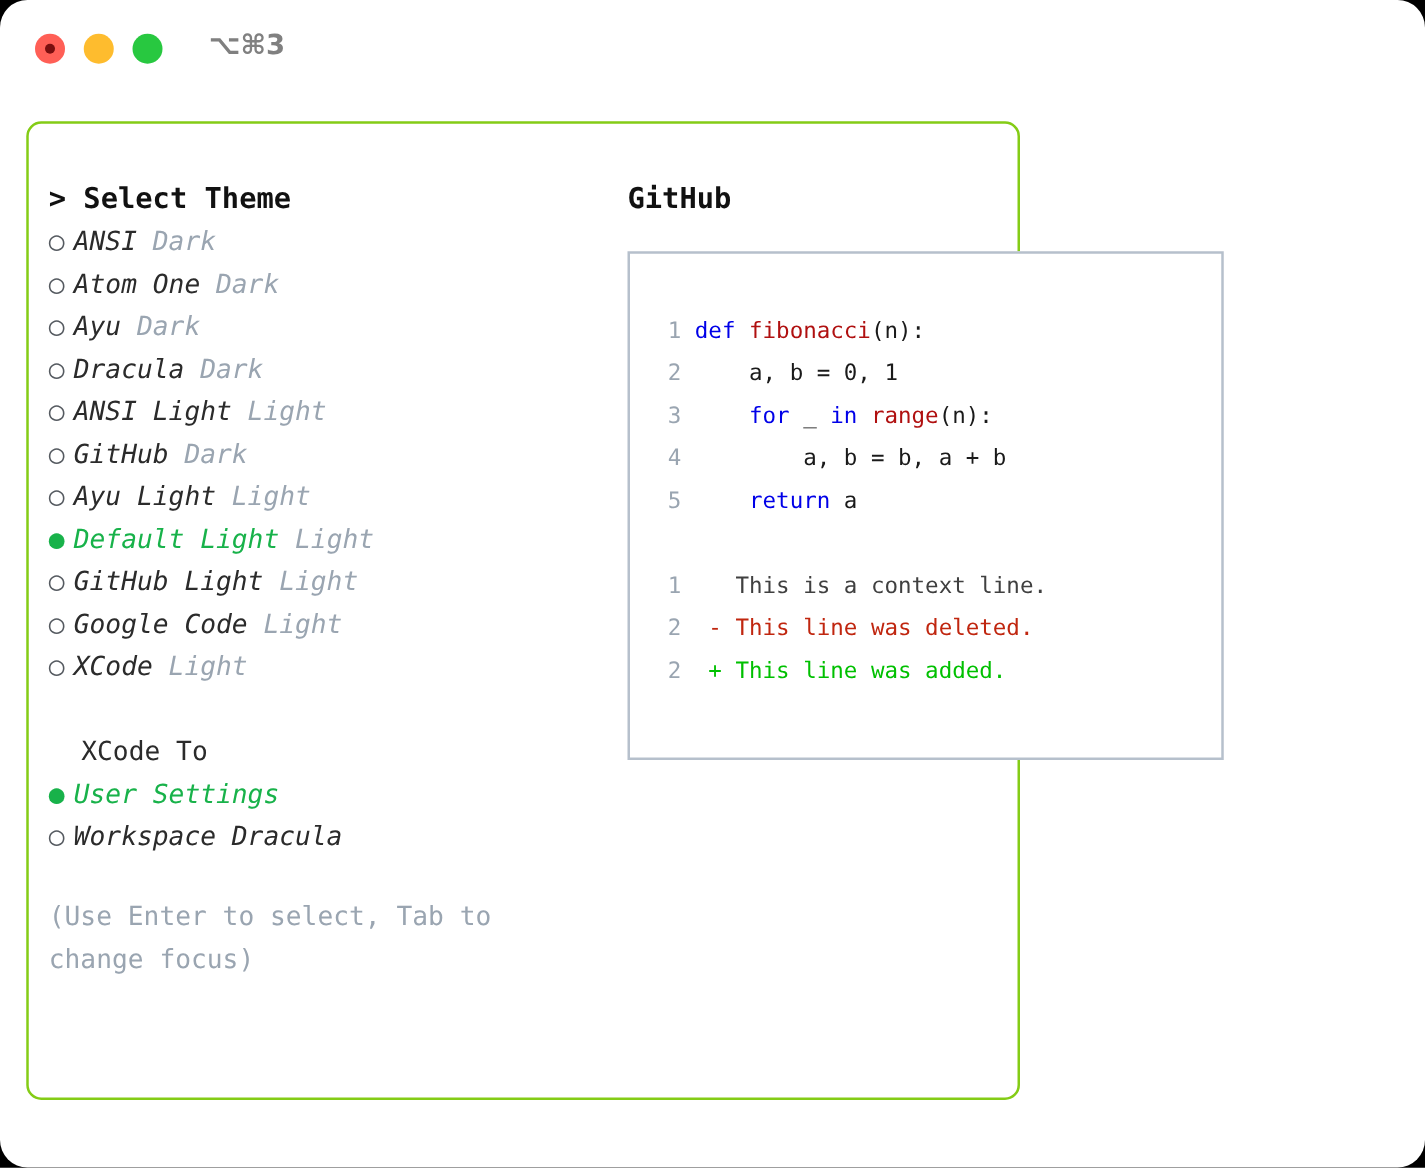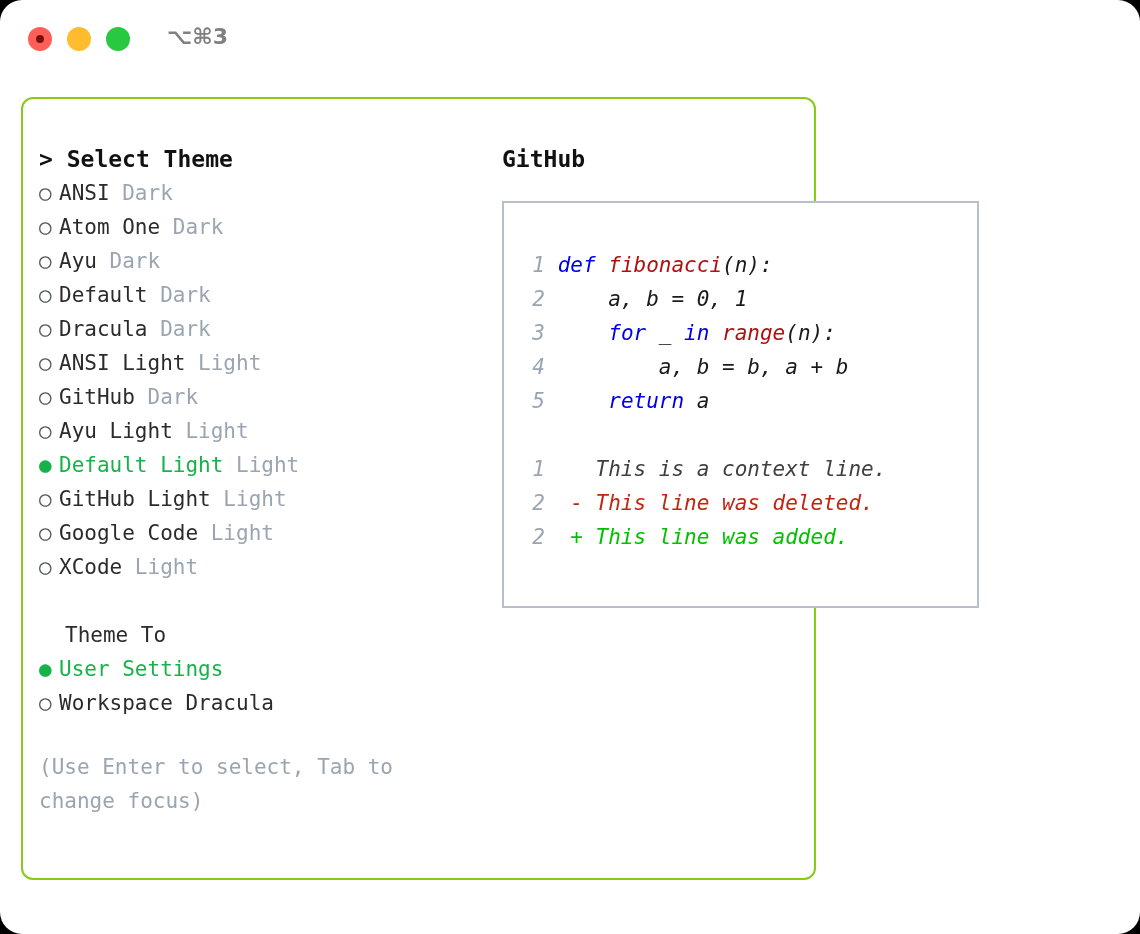--- a/index.html
+++ b/index.html
@@ -89,20 +89,21 @@
     color: #111111;
     line-height: 34px;
     white-space: pre;
   }
   .opt-row {
     font-size: 21px;
     line-height: 34px;
     color: #2b2b2b;
     white-space: pre;
     display: block;
+    font-style: italic;
   }
   .bullet {
     display: inline-block;
     width: 20px;
     font-size: 21px;
   }
   .bullet-on  { color: #18b24a; }
   .bullet-off { color: #555a60; }
   .opt-label { color: #2b2b2b; }
   .opt-row.selected .opt-label { color: #18b24a; }
@@ -144,25 +145,24 @@
     background: #ffffff;
     position: relative;
   }
   .code-area {
     position: absolute;
     left: 19px;
     top: 45px;
     width: 440px;
   }
   .code-line {
-    font-size: 21px;
+    font-size: 18px;
     line-height: 34px;
     white-space: pre;
     color: #1a1a1a;
-    font-style: italic;
   }
   .lineno {
     display: inline-block;
     width: 22px;
     text-align: right;
     color: #9aa5b1;
   }
   .kw   { color: #0000e8; }
   .fn   { color: #b01010; }
   .plain{ color: #1a1a1a; }
@@ -185,34 +185,33 @@
 
   <div class="frame">
     <div class="columns">
 
       <div class="left-col">
         <div class="section-header">&gt; Select Theme</div>
         <div id="theme-list">
             <div class="opt-row"><span class="bullet bullet-off">○</span><span class="opt-label">ANSI</span><span class="opt-suffix"> Dark</span></div>
             <div class="opt-row"><span class="bullet bullet-off">○</span><span class="opt-label">Atom One</span><span class="opt-suffix"> Dark</span></div>
             <div class="opt-row"><span class="bullet bullet-off">○</span><span class="opt-label">Ayu</span><span class="opt-suffix"> Dark</span></div>
-            <div class="opt-row"><span class="bullet bullet-off">○</span><span class="opt-label">Default</span><span class="opt-suffix"> Dark</span></div>
             <div class="opt-row"><span class="bullet bullet-off">○</span><span class="opt-label">Dracula</span><span class="opt-suffix"> Dark</span></div>
             <div class="opt-row"><span class="bullet bullet-off">○</span><span class="opt-label">ANSI Light</span><span class="opt-suffix"> Light</span></div>
             <div class="opt-row"><span class="bullet bullet-off">○</span><span class="opt-label">GitHub</span><span class="opt-suffix"> Dark</span></div>
             <div class="opt-row"><span class="bullet bullet-off">○</span><span class="opt-label">Ayu Light</span><span class="opt-suffix"> Light</span></div>
             <div class="opt-row selected"><span class="bullet bullet-on">●</span><span class="opt-label">Default Light</span><span class="opt-suffix"> Light</span></div>
             <div class="opt-row"><span class="bullet bullet-off">○</span><span class="opt-label">GitHub Light</span><span class="opt-suffix"> Light</span></div>
             <div class="opt-row"><span class="bullet bullet-off">○</span><span class="opt-label">Google Code</span><span class="opt-suffix"> Light</span></div>
             <div class="opt-row"><span class="bullet bullet-off">○</span><span class="opt-label">XCode</span><span class="opt-suffix"> Light</span></div>
           </div>
 
         <div class="spacer-row"></div>
 
-        <div class="applyto-header">Theme To</div>
+        <div class="applyto-header">XCode To</div>
         <div id="applyto-list">
             <div class="opt-row selected"><span class="bullet bullet-on">●</span><span class="opt-label">User Settings</span></div>
             <div class="opt-row"><span class="bullet bullet-off">○</span><span class="opt-label">Workspace Dracula</span></div>
           </div>
 
         <div class="hint">(Use Enter to select, Tab to change focus)</div>
       </div>
 
       <div class="right-col">
         <div class="preview-title">GitHub</div>

